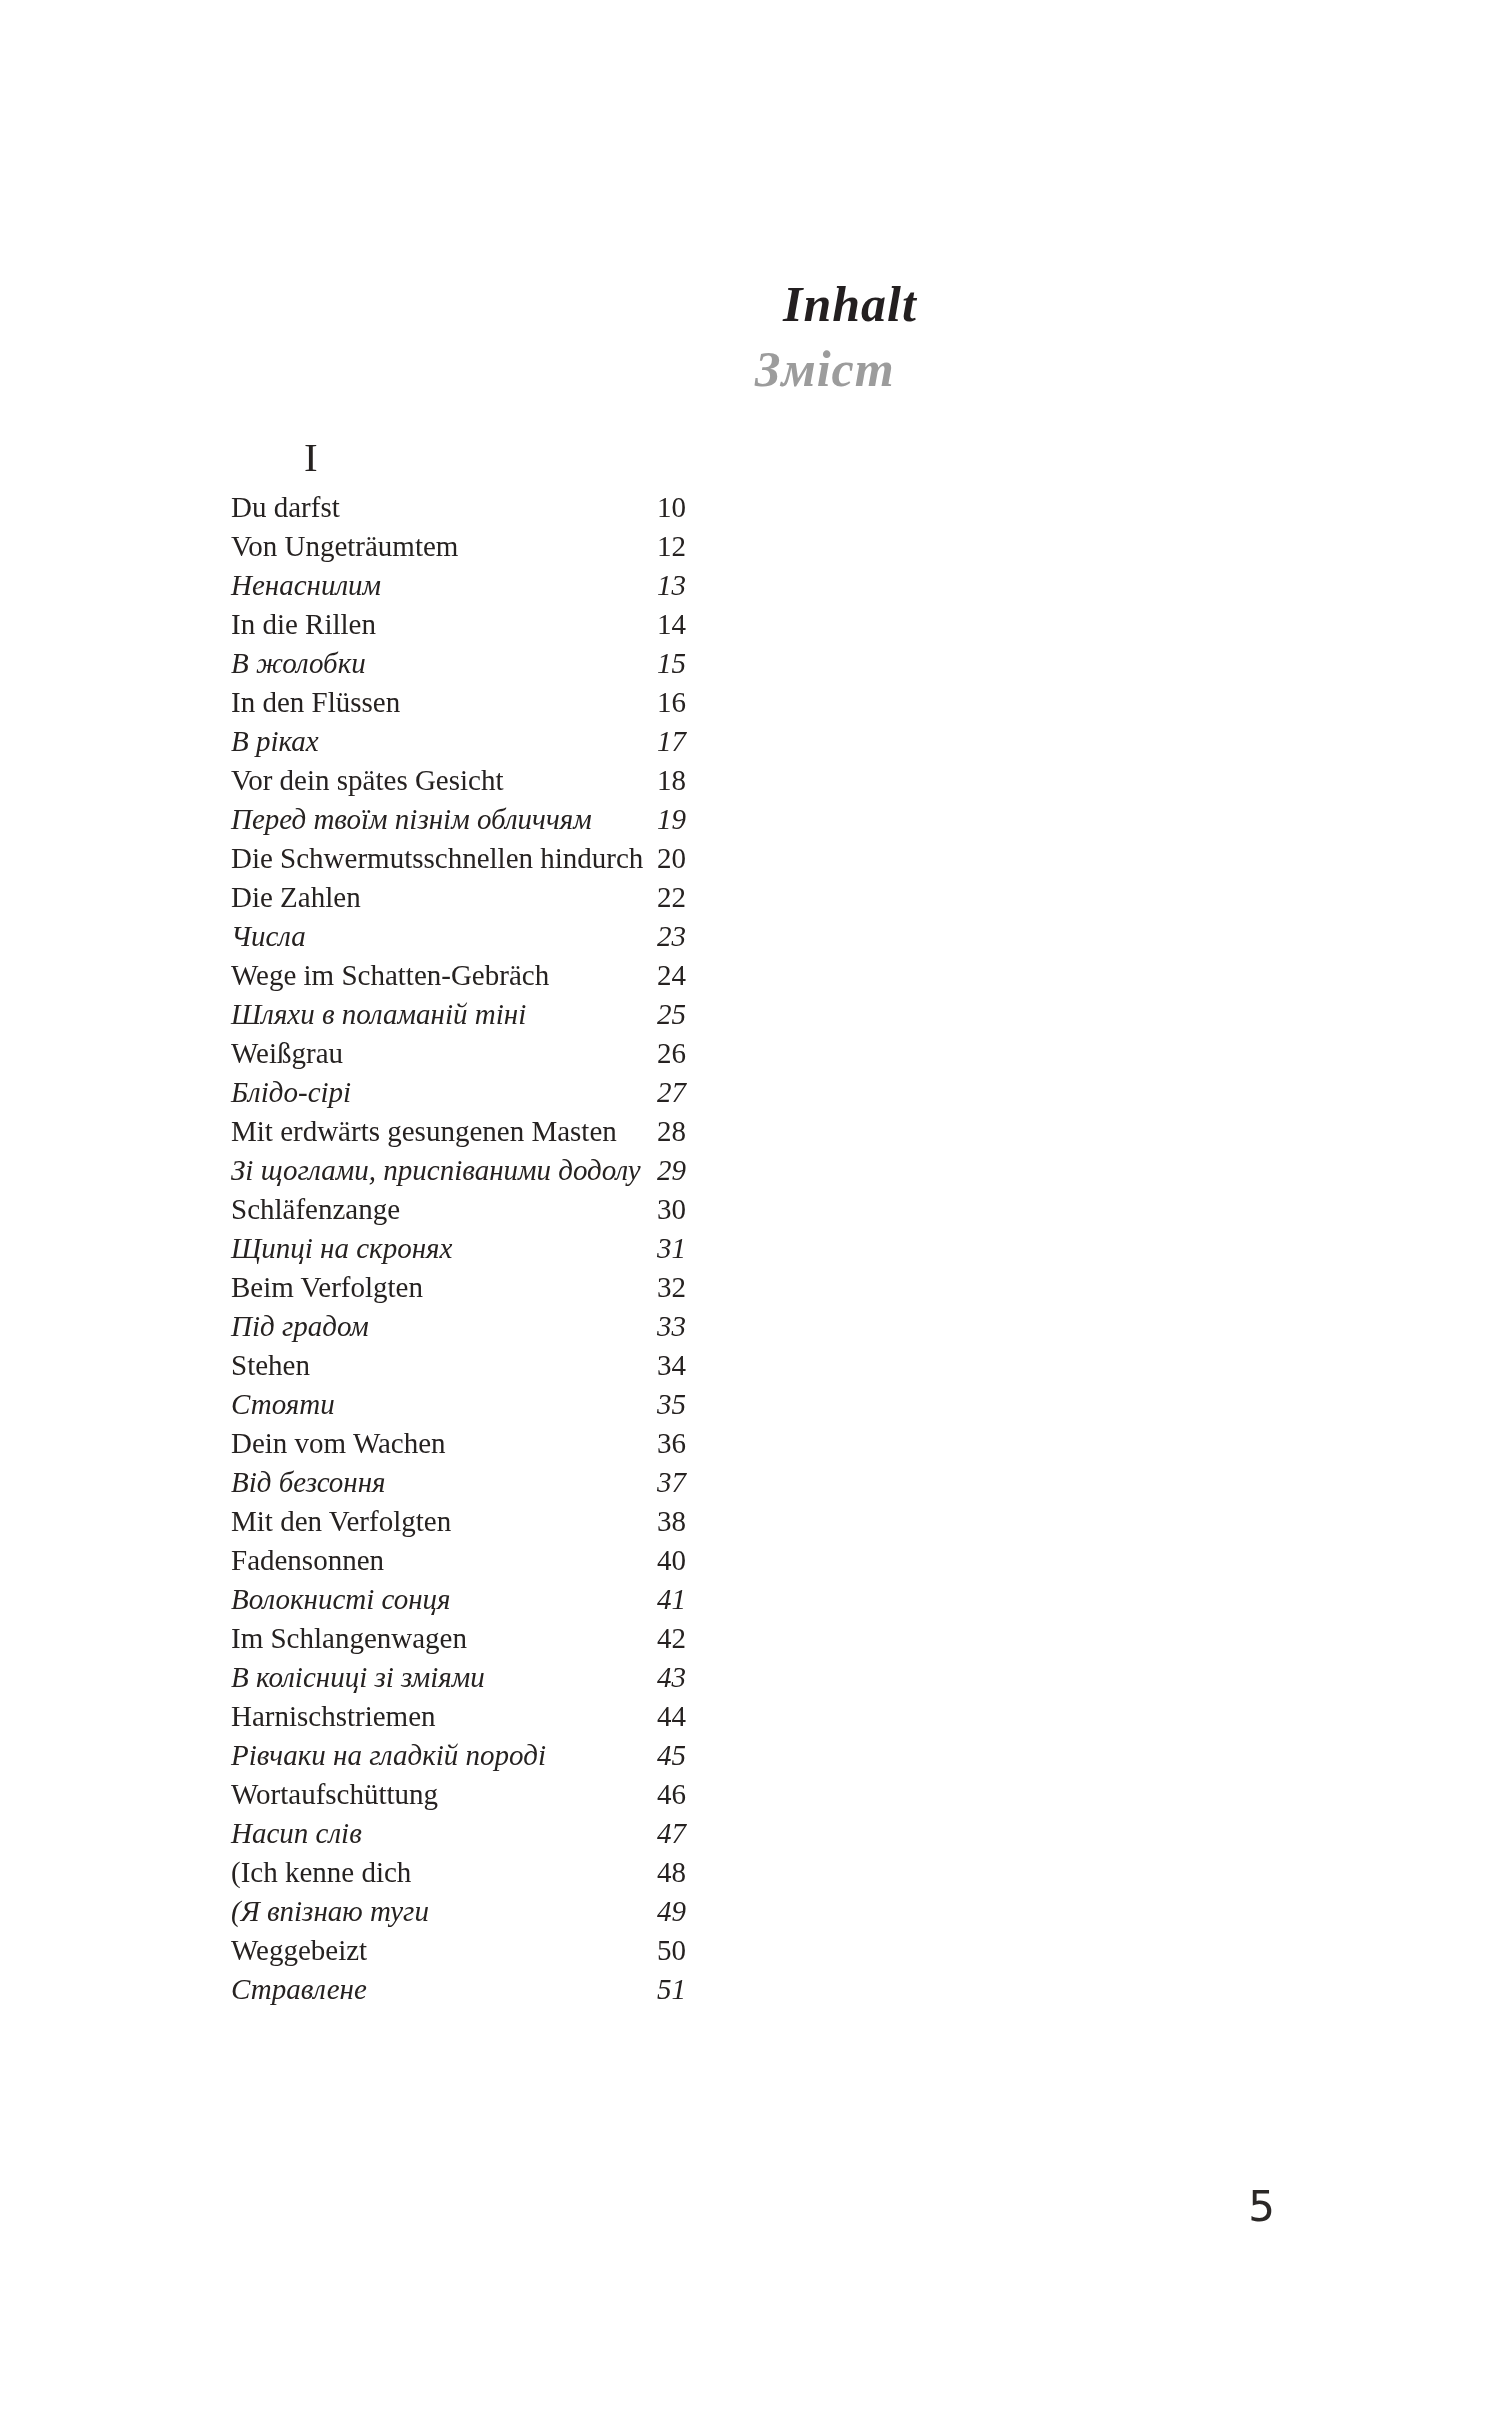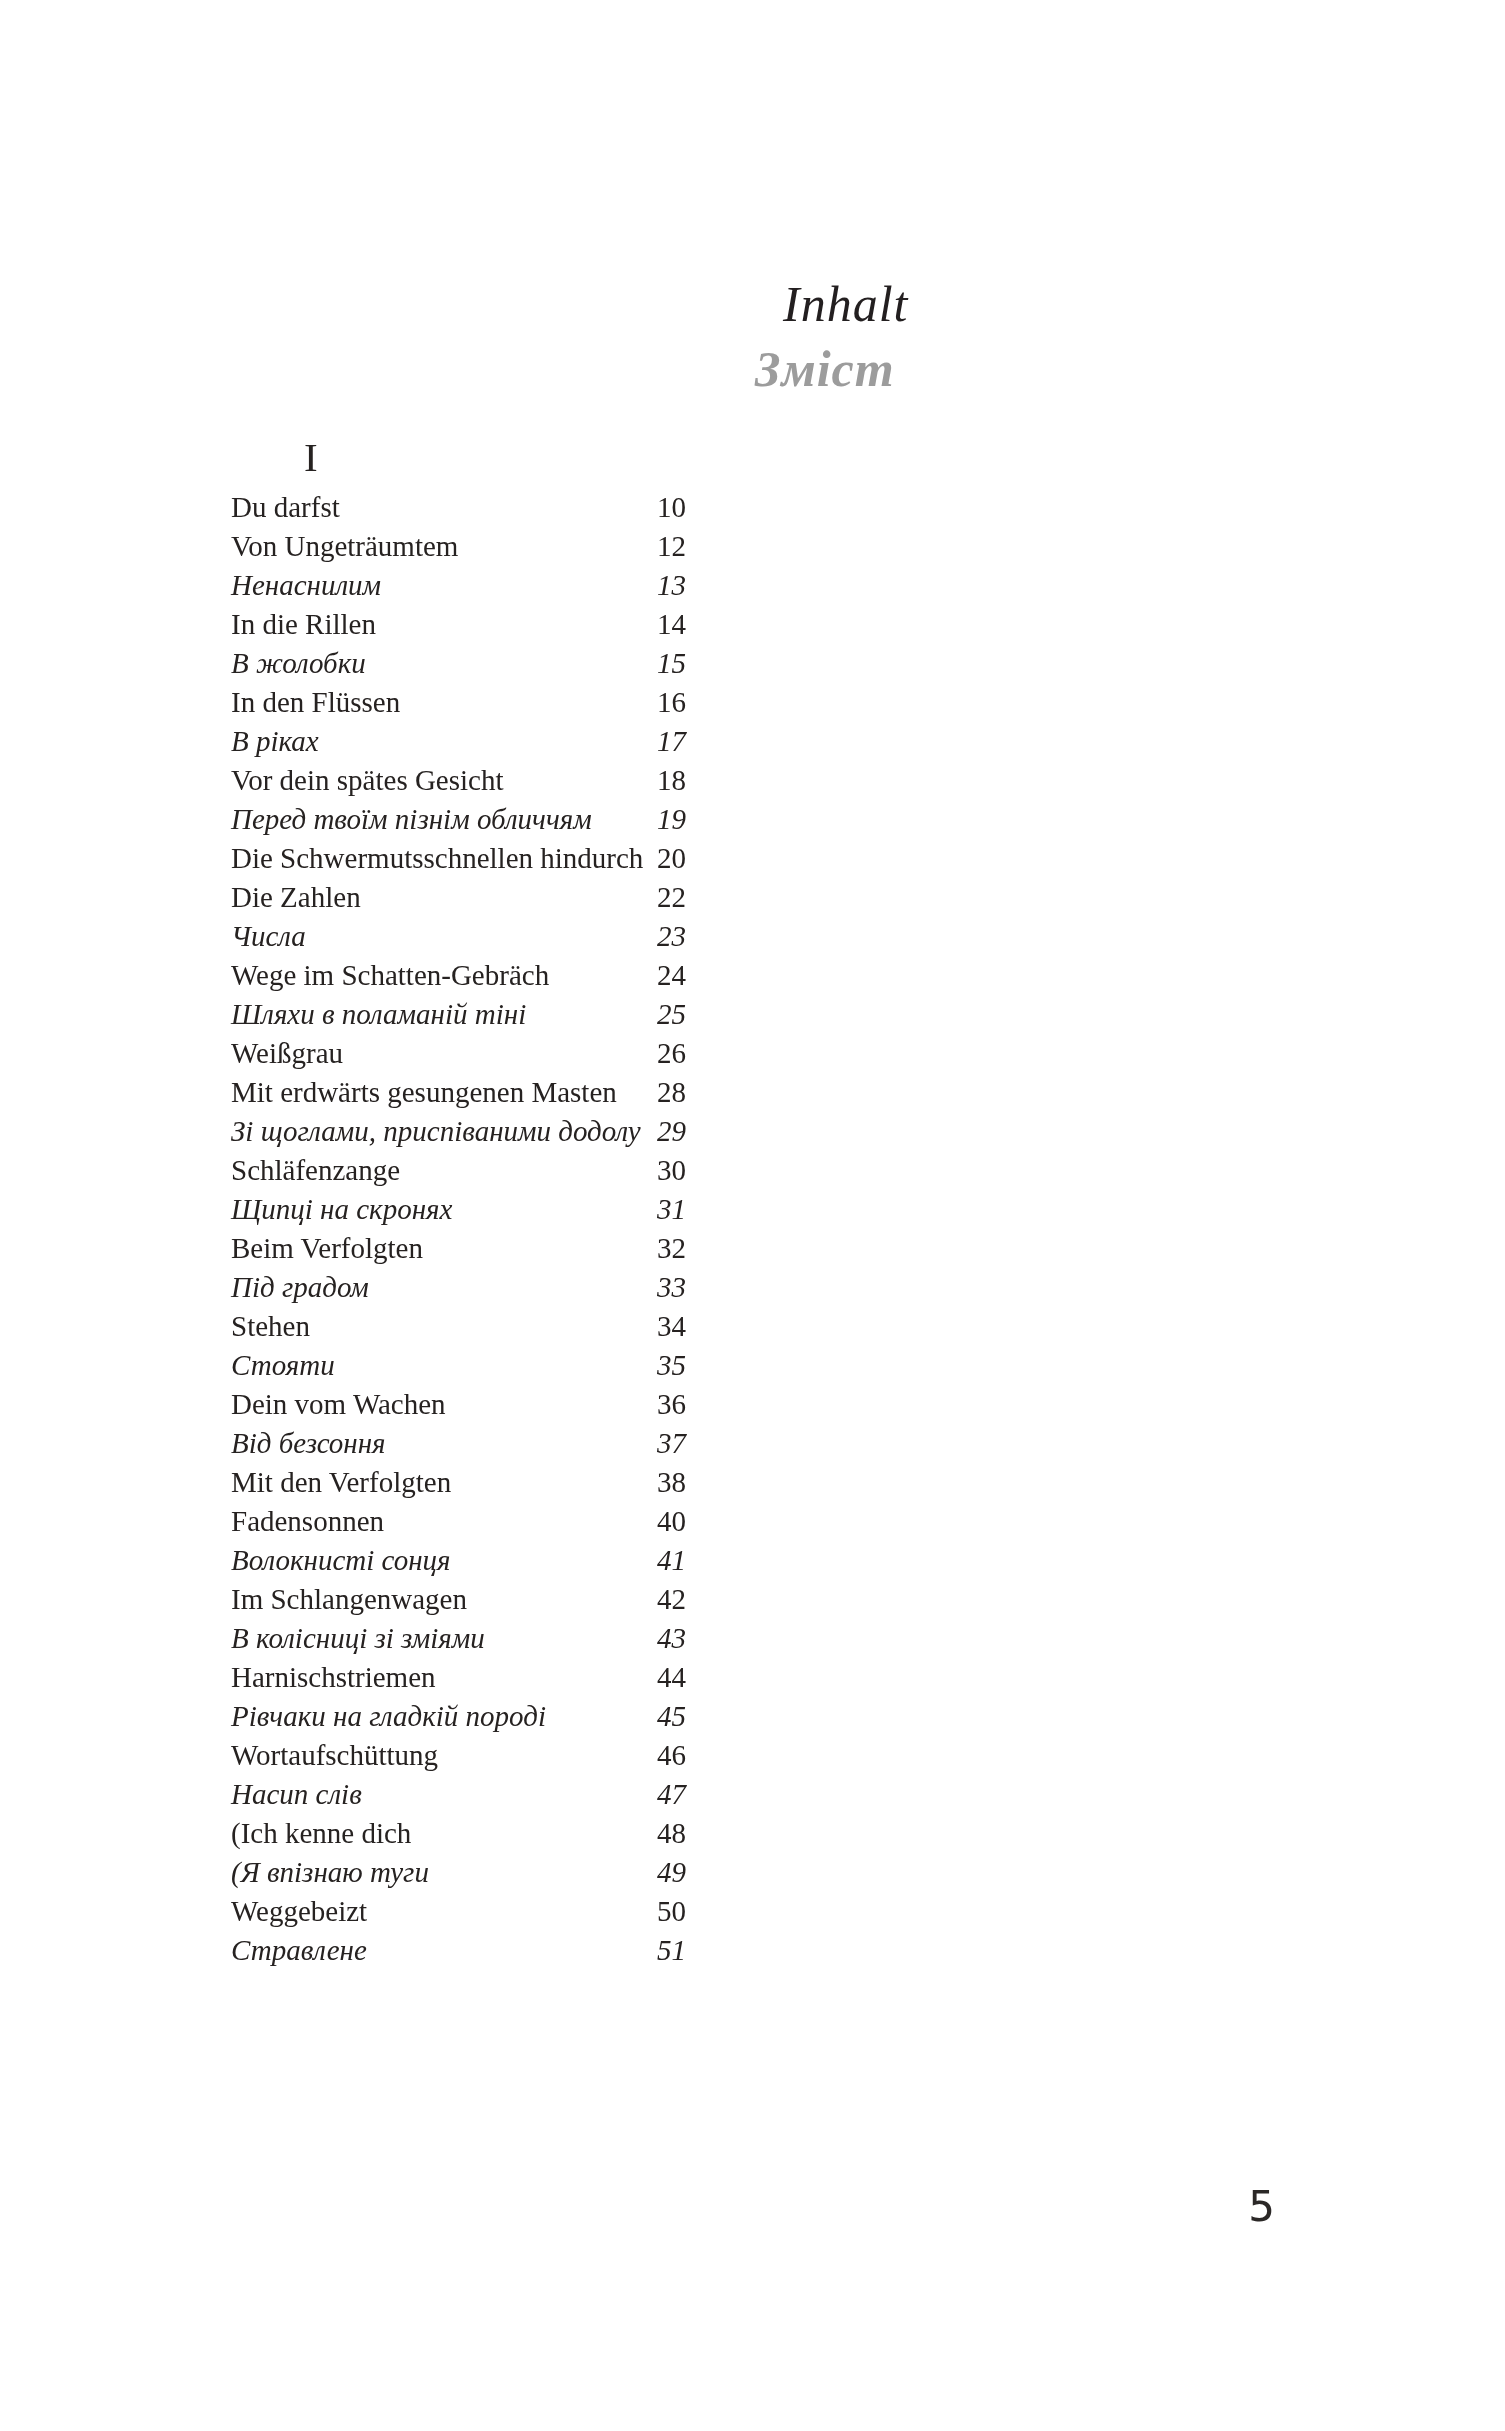--- a/index.html
+++ b/index.html
@@ -15,21 +15,21 @@
     color:var(--text);
     -webkit-font-smoothing:antialiased;
   }
   .page{
     position:relative;
     width:1506px;height:2432px;
     overflow:hidden;
   }
   .title-de{
     position:absolute;left:783px;top:275px;
-    font-size:50px;font-weight:normal;font-style:italic;
+    font-size:50px;font-weight:bold;font-style:italic;
     letter-spacing:1px;
     color:#231f20;
   }
   .title-uk{
     position:absolute;left:755px;top:340px;
     font-size:50px;font-weight:bold;font-style:italic;
     letter-spacing:1px;
     color:var(--muted);
   }
   .section-num{
@@ -141,20 +141,24 @@
     <div class="toc-row uk">
       <span class="entry-title">Шляхи в поламаній тіні</span>
       <span class="entry-page">25</span>
     </div>
 
     <div class="toc-row">
       <span class="entry-title">Weißgrau</span>
       <span class="entry-page">26</span>
     </div>
 
+    <div class="toc-row uk">
+      <span class="entry-title">Блідо-сірі</span>
+      <span class="entry-page">27</span>
+    </div>
 
     <div class="toc-row">
       <span class="entry-title">Mit erdwärts gesungenen Masten</span>
       <span class="entry-page">28</span>
     </div>
 
     <div class="toc-row uk">
       <span class="entry-title">Зі щоглами, приспіваними додолу</span>
       <span class="entry-page">29</span>
     </div>

